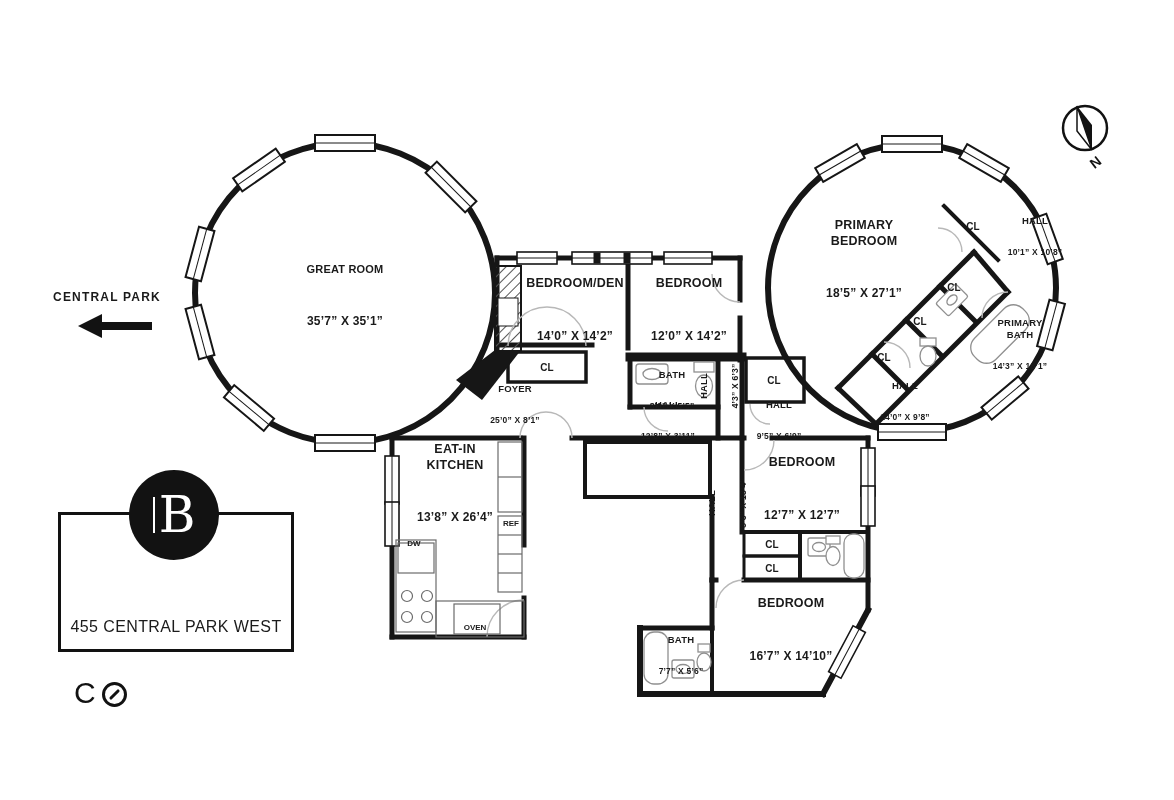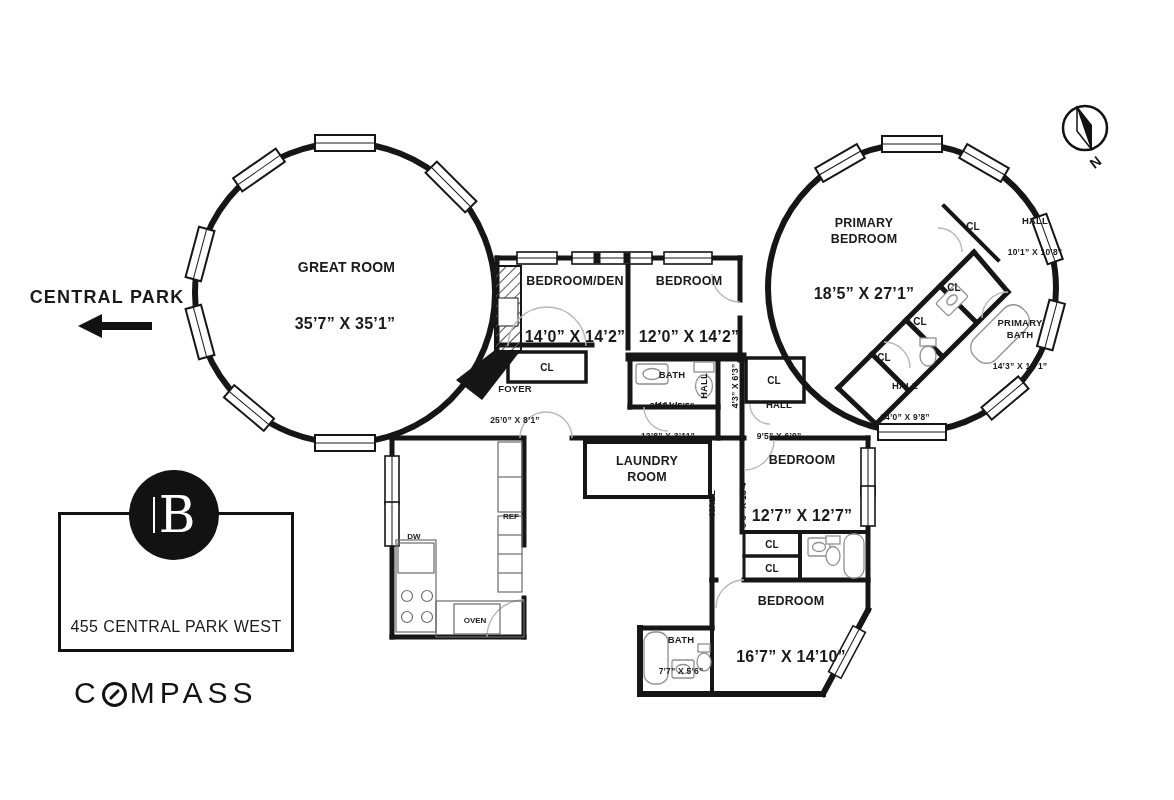--- a/index.html
+++ b/index.html
@@ -2,28 +2,28 @@
 <html><head>
 <meta charset="utf-8">
 <style>
   html,body{margin:0;padding:0;background:#fff;}
   .canvas{position:relative;width:1174px;height:800px;background:#fff;overflow:hidden;
           font-family:"Liberation Sans",sans-serif;color:#1a1a1a;}
   svg.plan{position:absolute;left:0;top:0;}
   .lbl{position:absolute;transform:translate(-50%,-50%);text-align:center;white-space:pre-line;
        line-height:1.25;font-weight:700;z-index:3;}
   .lbl .nm{font-size:12.5px;letter-spacing:.2px;}
-  .lbl .dm{font-size:16px;margin-top:17px;letter-spacing:.2px;}
-  .lbl.big .nm{font-size:14px;text-align:right;}
+  .lbl .dm{font-size:12px;margin-top:17px;letter-spacing:.2px;}
+  .lbl.big .nm{font-size:11px;}
   .lbl.sm .nm{font-size:9.5px;}
   .lbl.sm .dm{font-size:8.5px;margin-top:0;}
   .lbl.vert{transform:translate(-50%,-50%) rotate(-90deg);}
   .cl{position:absolute;transform:translate(-50%,-50%);font-size:10px;font-weight:700;z-index:3;}
-  .app{position:absolute;transform:translate(-50%,-50%);font-size:8px;font-weight:700;z-index:3;}
-  .cpark{position:absolute;transform:translate(-50%,-50%);font-size:18px;font-weight:700;
+  .app{position:absolute;transform:translate(-50%,-50%);font-size:8px;font-weight:700;z-index:3;margin-top:7px;}
+  .cpark{position:absolute;transform:translate(-50%,-50%);font-size:12px;font-weight:700;
          letter-spacing:1.2px;z-index:3;}
   
   .logo-circle{position:absolute;left:129px;top:470px;width:90px;height:90px;background:#121212;
                border-radius:50%;display:flex;align-items:center;justify-content:center;z-index:5;}
   .mono{font-family:"DejaVu Serif",serif;font-size:50px;color:#fff;display:flex;align-items:center;line-height:1;}
   .mono-bar{width:2px;height:36px;background:#fff;margin-right:4px;}
   .addr-box{position:absolute;left:58px;top:512px;width:236px;height:140px;border:3px solid #121212;
             box-sizing:border-box;display:flex;flex-direction:column;justify-content:flex-end;
             padding-bottom:13px;gap:5px;text-align:center;font-size:16px;letter-spacing:.4px;
             color:#1b1b1b;z-index:4;}
@@ -350,25 +350,26 @@
   <div class="lbl sm" style="left:779px;top:420px">
     <div class="nm">HALL</div>
     <div class="dm">9’5” X 6’9”</div>
   </div>
 
   <div class="lbl sm" style="left:515px;top:404px">
     <div class="nm">FOYER</div>
     <div class="dm">25’0” X 8’1”</div>
   </div>
 
-
-  <div class="lbl" style="left:647px;top:470px">
-    <div class="nm">LAUNDRY
-ROOM</div>
-  </div>
+  <div class="lbl" style="left:455px;top:484px">
+    <div class="nm">EAT-IN
+KITCHEN</div>
+    <div class="dm">13’8” X 26’4”</div>
+  </div>
+
 
   <div class="lbl sm vert" style="left:727px;top:503px">
     <div class="nm">HALL</div>
     <div class="dm">3’6” X 18’4”</div>
   </div>
 
   <div class="lbl" style="left:802px;top:489px">
     <div class="nm">BEDROOM</div>
     <div class="dm">12’7” X 12’7”</div>
   </div>
@@ -405,16 +406,15 @@
       <span class="mono-bar"></span>
       <span>B</span>
     </div>
   </div>
 
   <div class="wordmark">
     <span>C</span>
     <span class="o-slash">
       <span class="o-bar"></span>
     </span>
-    <span>MPASS</span>
   </div>
 
 </div>
 
 </body></html>

